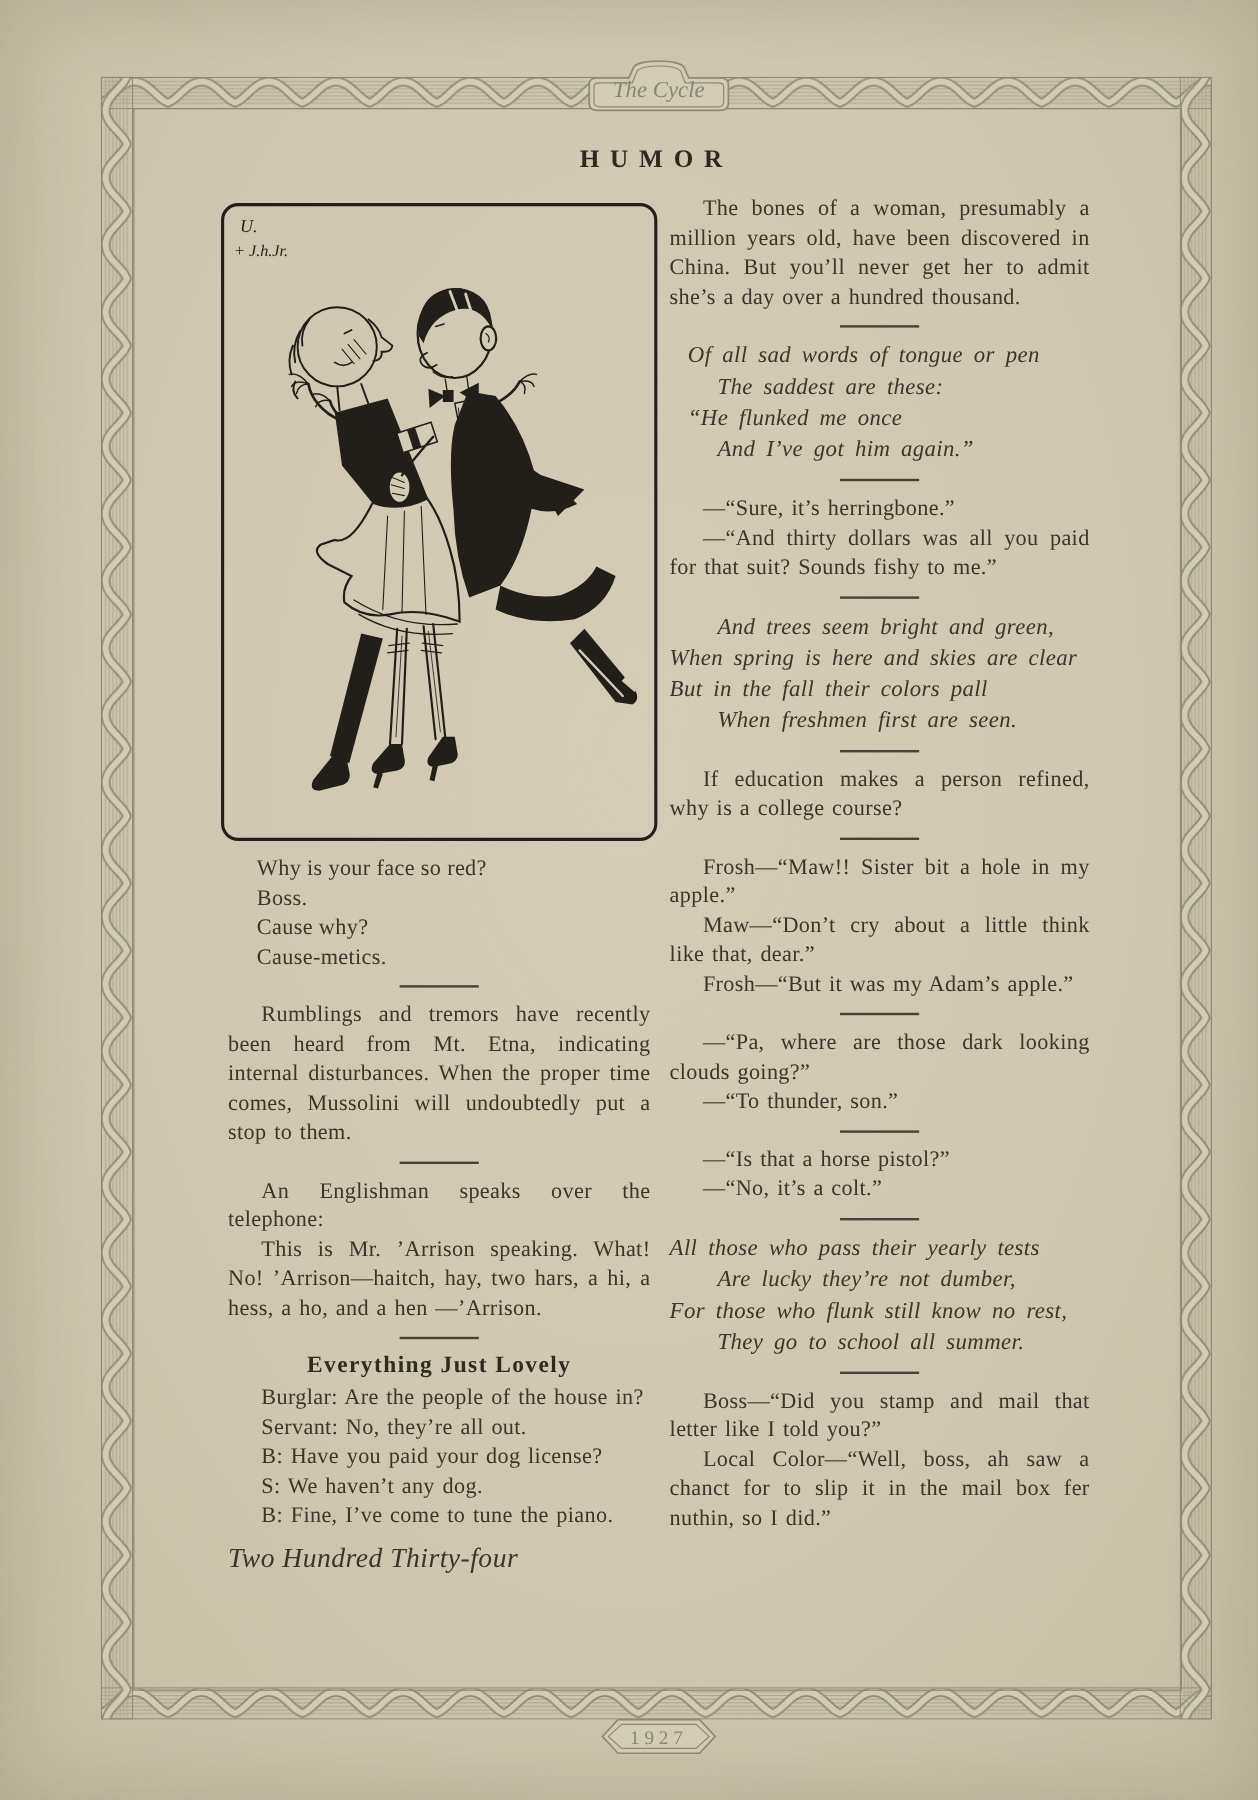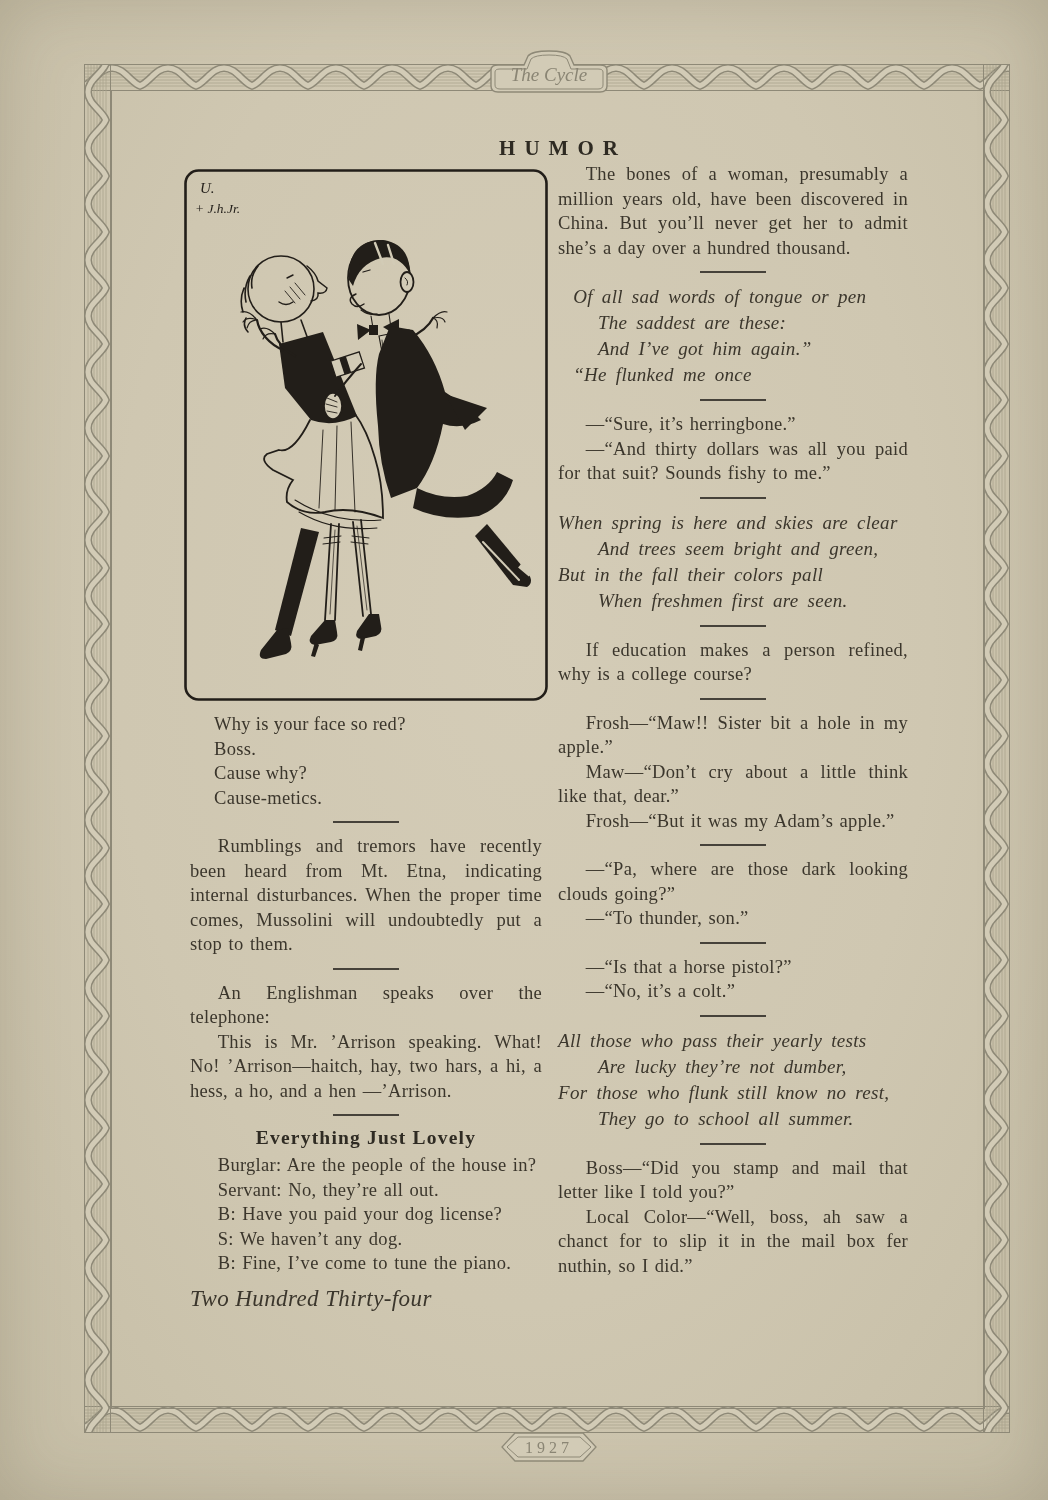--- a/index.html
+++ b/index.html
@@ -10,21 +10,21 @@
     font-family:"Liberation Serif","DejaVu Serif",serif;
     color:#3b362c;
   }
   .band{position:absolute;}
   .inner-frame{
     position:absolute; left:111px; top:90px; width:872px; height:1317px;
     border:1.4px solid #8e8977; pointer-events:none;
   }
   .cartouche{position:absolute;}
   .section-title{
-    position:absolute; top:120px; left:111px; width:872px; margin:16px;
+    position:absolute; top:120px; left:111px; width:872px; margin:0;
     text-align:center; font-size:21px; font-weight:bold; letter-spacing:9px;
     color:#2e2a22;
   }
   .cartoon{position:absolute; left:183px; top:168px; width:366px; height:534px;}
   .col-left{position:absolute; left:190px; top:712px; width:352px;}
   .col-right{position:absolute; left:558px; top:162px; width:350px;}
   p{margin:0;}
   .par{
     font-size:18.5px; line-height:24.5px; text-align:justify;
     text-indent:1.5em; letter-spacing:.3px; word-spacing:1.5px;
@@ -228,32 +228,32 @@
     </div>
     <p class="folio">Two Hundred Thirty-four</p>
   </div>
 
   <div class="col-right">
     <p class="par">The bones of a woman, presumably a million years old, have been discovered in China.  But you’ll never get her to admit she’s a day over a hundred thousand.</p>
     <hr class="rule">
     <div>
       <p class="vl va">Of all sad words of tongue or pen</p>
       <p class="vl vb">The saddest are these:</p>
+      <p class="vl va">“He flunked me once</p>
       <p class="vl vb">And I’ve got him again.”</p>
-      <p class="vl va">“He flunked me once</p>
     </div>
     <hr class="rule">
     <div>
       <p class="par">—“Sure, it’s herringbone.”</p>
       <p class="par">—“And thirty dollars was all you paid for that suit?  Sounds fishy to me.”</p>
     </div>
     <hr class="rule">
     <div>
+      <p class="vl vb">And trees seem bright and green,</p>
       <p class="vl v0">When spring is here and skies are clear</p>
-      <p class="vl vb">And trees seem bright and green,</p>
       <p class="vl v0">But in the fall their colors pall</p>
       <p class="vl vb">When freshmen first are seen.</p>
     </div>
     <hr class="rule">
     <p class="par">If education makes a person refined, why is a college course?</p>
     <hr class="rule">
     <div>
       <p class="par">Frosh—“Maw!!  Sister bit a hole in my apple.”</p>
       <p class="par">Maw—“Don’t cry about a little think like that, dear.”</p>
       <p class="par">Frosh—“But it was my Adam’s apple.”</p>

